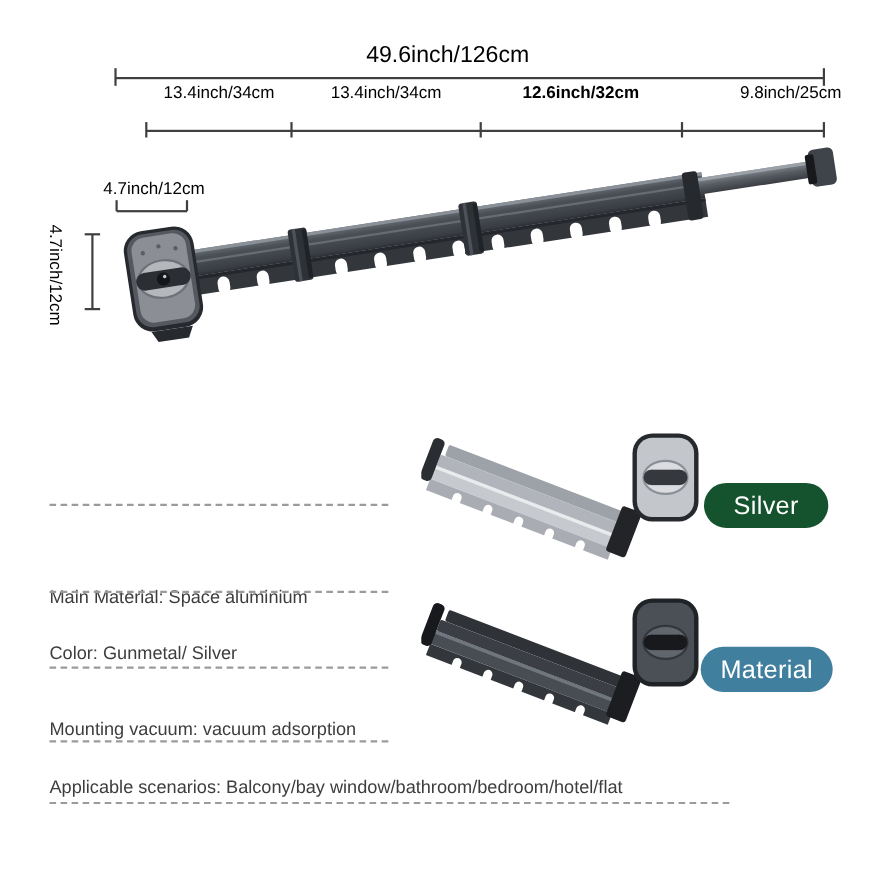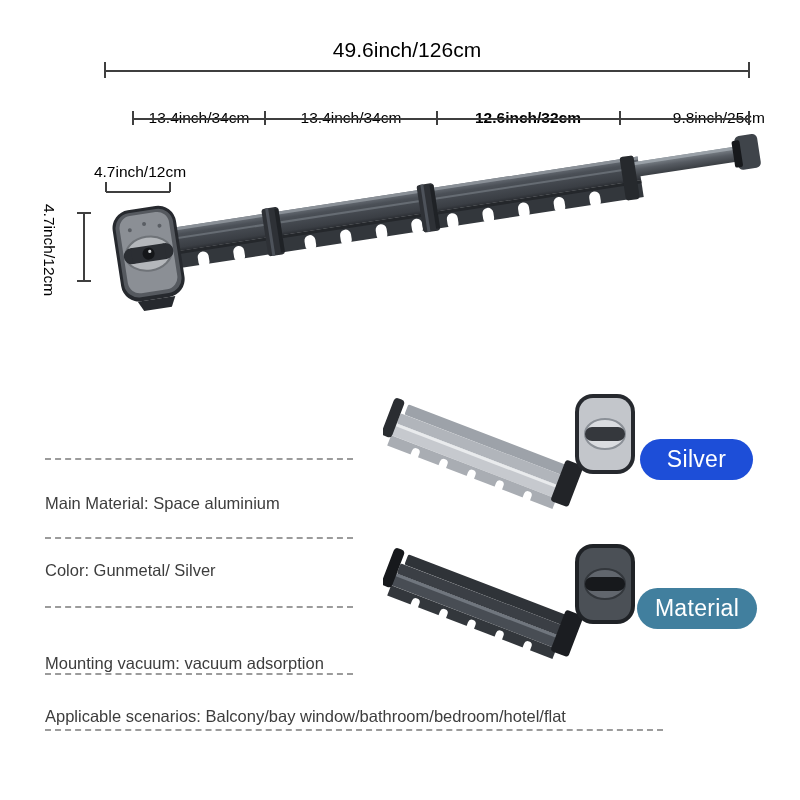--- a/index.html
+++ b/index.html
@@ -7,21 +7,21 @@
     position:relative;width:800px;height:800px;background:#ffffff;overflow:hidden;
     font-family:"Liberation Sans", sans-serif;color:#3a3a3a;
   }
   
   .hline{position:absolute;height:0;border-top:2px solid #3f3f3f;}
   .vline{position:absolute;width:0;border-left:2px solid #3f3f3f;}
   .tick-v{position:absolute;width:0;border-left:2px solid #3f3f3f;}
   .tick-h{position:absolute;height:0;border-top:2px solid #3f3f3f;}
   .dim-label{position:absolute;color:#000000;white-space:nowrap;text-align:center;}
   .dim-total{left:307px;top:38px;width:200px;font-size:21px;}
-  .dim-seg{width:160px;top:109px;font-size:15.5px;}
+  .dim-seg{width:160px;top:76px;font-size:15.5px;}
   .dim-mw{left:62px;top:163px;width:156px;font-size:15.5px;}
   .dim-mh{
     left:40px;top:196px;height:108px;font-size:15.5px;
     writing-mode:vertical-rl;text-align:center;line-height:18px;
   }
   
   .spec{position:absolute;left:45px;font-size:16.5px;color:#3d3d3d;white-space:nowrap;}
   .dash{position:absolute;left:45px;height:0;border-top:2px dashed #9b9b9b;}
   
   .badge{
@@ -150,24 +150,24 @@
         <circle cx="17" cy="20" r="2" fill="#5a5e64"></circle>
         <circle cx="32" cy="16" r="2" fill="#5a5e64"></circle>
         <circle cx="47" cy="20" r="2" fill="#5a5e64"></circle>
         <path d="M14,92 h38 l-5,10 h-28 z" fill="#26292e"></path>
       </g>
     </g>
   </svg>
 
   <div class="dash" style="top:458px;width:308px;"></div>
 
-  <div class="spec" style="top:494px;">Main Material: Space aluminium</div>
+  <div class="spec" style="top:534px;">Main Material: Space aluminium</div>
   <div class="dash" style="top:537px;width:308px;"></div>
 
-  <div class="spec" style="top:561px;">Color: Gunmetal/ Silver</div>
+  <div class="spec" style="top:585px;">Color: Gunmetal/ Silver</div>
   <div class="dash" style="top:606px;width:308px;"></div>
 
   <div class="spec" style="top:654px;">Mounting vacuum: vacuum adsorption</div>
   <div class="dash" style="top:673px;width:308px;"></div>
 
   <div class="spec" style="top:707px;">Applicable scenarios: Balcony/bay window/bathroom/bedroom/hotel/flat</div>
   <div class="dash" style="top:729px;width:618px;"></div>
 
   <svg class="art variant silver" style="left:383px;top:386px;" width="265" height="135" viewBox="0 0 265 135" aria-label="folded silver rack">
     <g transform="translate(10,36) rotate(21)">
@@ -186,21 +186,21 @@
     </g>
     <g>
       <rect x="192" y="8" width="60" height="80" rx="18" class="mount-rim"></rect>
       <rect x="196" y="12" width="52" height="72" rx="14" class="mount-face"></rect>
       <ellipse cx="222" cy="48" rx="20" ry="15" class="mount-ring"></ellipse>
       <circle cx="209" cy="48" r="7" class="knob"></circle>
       <circle cx="235" cy="48" r="7" class="knob"></circle>
       <rect x="209" y="41" width="26" height="14" class="knob"></rect>
     </g>
   </svg>
-  <div class="badge" style="left: 640px; top: 439px; width: 113px; height: 41px; background-color: #1d4ed8;">
+  <div class="badge" style="left: 640px; top: 439px; width: 113px; height: 41px; background-color: #14532d;">
     <span>Silver</span>
   </div>
 
   <svg class="art variant gunmetal" style="left:383px;top:536px;" width="265" height="135" viewBox="0 0 265 135" aria-label="folded gunmetal rack">
     <g transform="translate(10,36) rotate(21)">
       <rect x="8" y="-22" width="172" height="11" rx="2" class="rail-back"></rect>
       <rect x="4" y="-11" width="176" height="11" rx="2" class="rail-mid"></rect>
       <rect x="0" y="0" width="180" height="13" rx="2" class="rail-front"></rect>
       <rect x="0" y="0" width="180" height="3" class="rail-hl"></rect>
       <rect x="3" y="13" width="177" height="11" class="flange"></rect>

